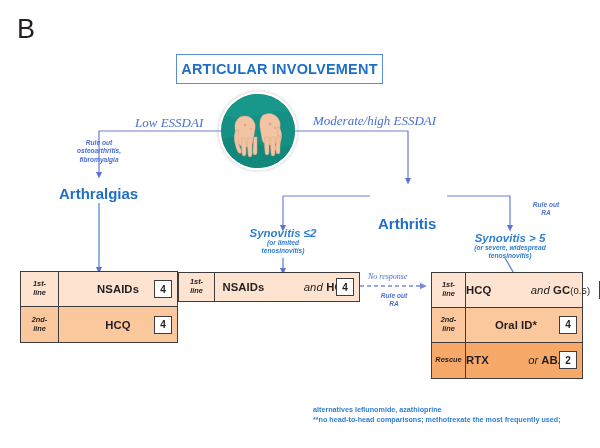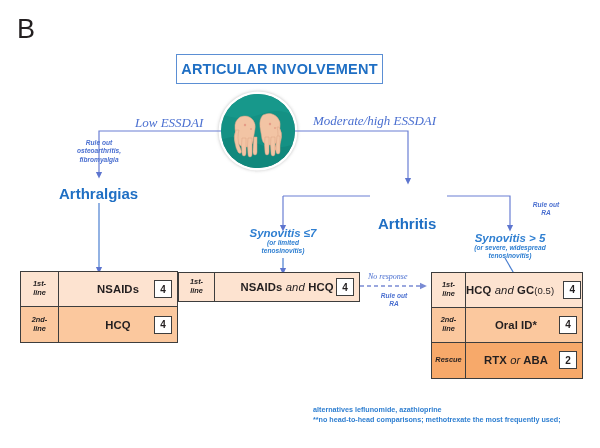--- a/index.html
+++ b/index.html
@@ -115,21 +115,21 @@
   }
   .tdrug{
     flex:1 1 auto;
     display:flex;align-items:center;justify-content:center;
     position:relative;
   }
   .drug-text{
     font-size:11.3px;font-weight:bold;color:#231f20;
     white-space:nowrap;letter-spacing:.1px;
   }
-  .drug-text em{font-style:italic;font-weight:normal;}
+  .drug-text em{font-style:italic;font-weight:normal;margin-left:36px;}
   .drug-text .light{font-weight:normal;font-size:9.5px;}
   .score{
     position:absolute;right:5px;top:50%;
     transform:translateY(-50%);
     width:16px;height:16px;
     border:1.2px solid #3d3d3d;
     background:#ffffff;
     display:flex;align-items:center;justify-content:center;
     font-size:10px;font-weight:bold;color:#231f20;
   }
@@ -240,21 +240,21 @@
 
   <div class="abs small-note" style="left:516px;top:201px;width:60px;text-align:center;">
     <div>Rule out</div>
     <div>RA</div>
   </div>
 
   <div class="abs node-head" style="left:59px;top:185px;">Arthralgias</div>
   <div class="abs node-head" style="left:378px;top:186px;margin-top:29px;">Arthritis</div>
 
   <div class="abs" style="left:223px;top:227px;width:120px;">
-    <div class="syn-head">Synovitis ≤7</div>
+    <div class="syn-head">Synovitis ≤2</div>
     <div class="syn-sub">
       <div>(or limited</div>
       <div>tenosinovitis)</div>
     </div>
   </div>
 
   <div class="abs" style="left:446px;top:232px;width:128px;">
     <div class="syn-head">Synovitis &gt; 5</div>
     <div class="syn-sub">
       <div>(or severe, widespread</div>

